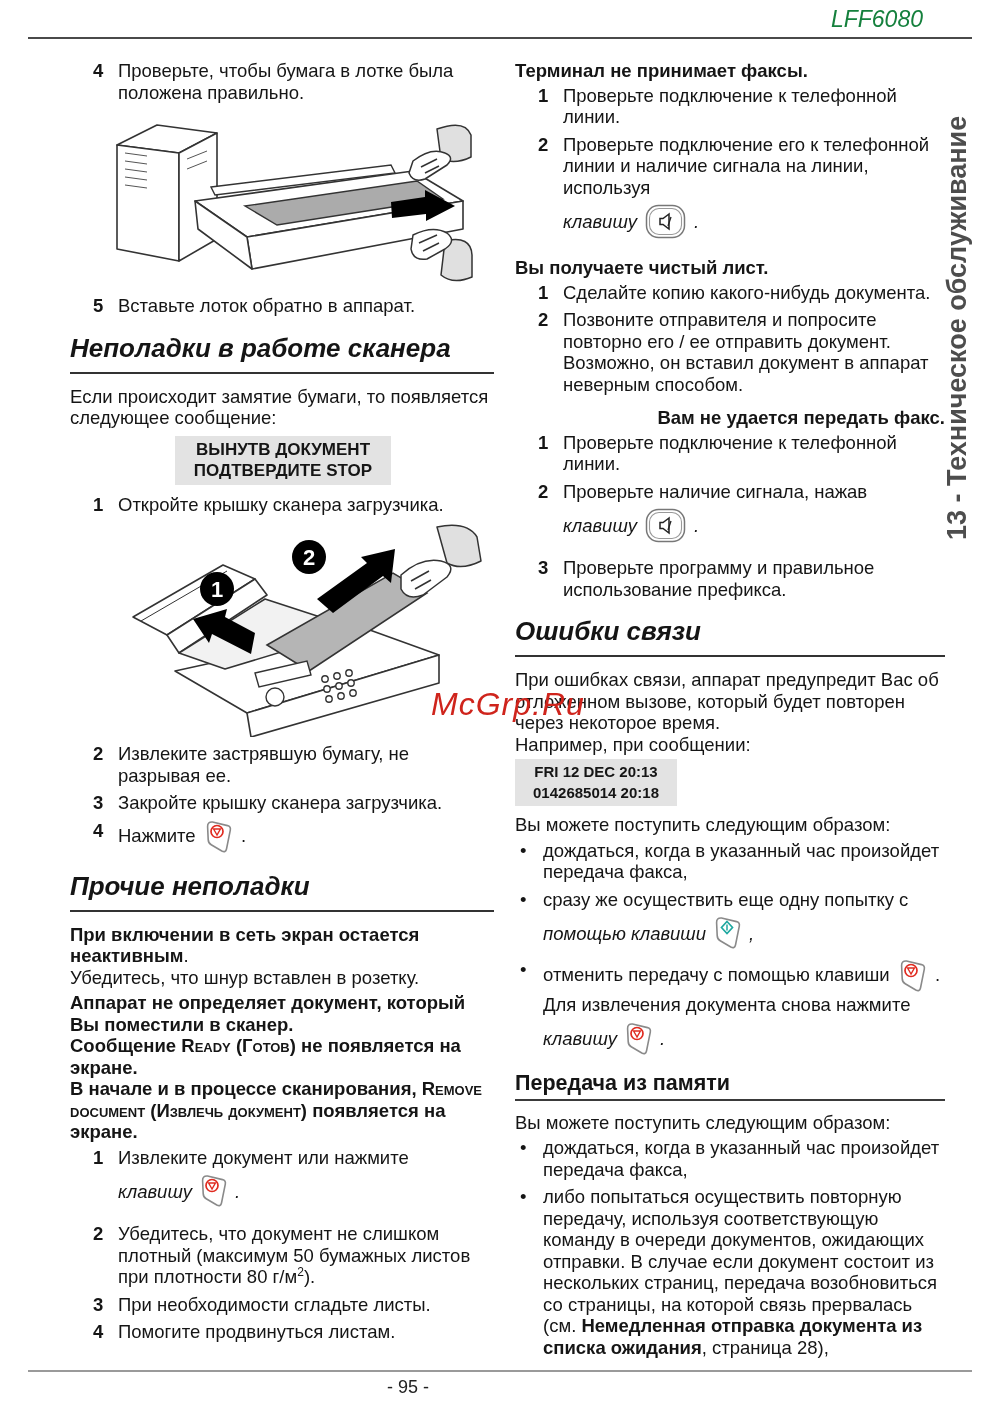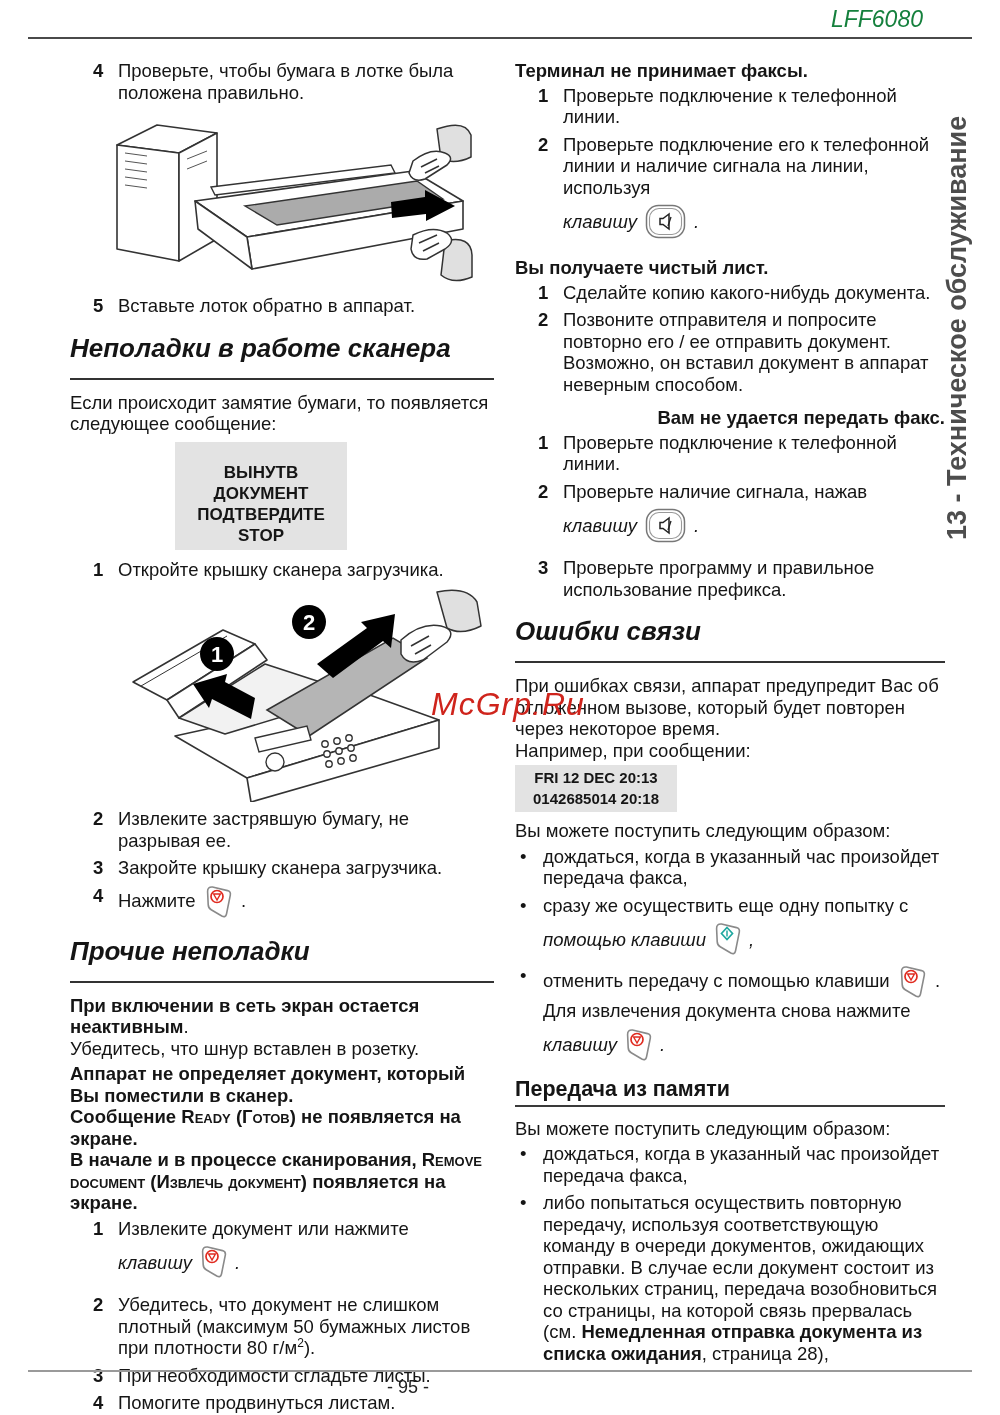--- a/index.html
+++ b/index.html
@@ -16,39 +16,39 @@
     color:var(--sidebar_gray,#4d4d4d);white-space:nowrap;}
   
   .watermark{position:absolute;top:686px;left:403px;font-size:32px;font-style:italic;font-weight:normal;
     color:var(--watermark_red,#cf241c);z-index:30;letter-spacing:1px;margin-left:28px;}
   
   .col{position:absolute;top:60px;font-size:18.5px;line-height:21.5px;}
   .col-left{left:70px;width:424px;}
   .col-right{left:515px;width:430px;}
   
   .h2{font-size:26px;line-height:30px;font-weight:bold;font-style:italic;
-      border-bottom:2px solid #333;padding-bottom:15px;margin:16px 0 12px 0;}
+      border-bottom:2px solid #333;padding-bottom:9px;margin:16px 0 12px 0;}
   .h3u{font-size:21.5px;line-height:24px;font-weight:bold;
       border-bottom:2px solid #3a3a3a;padding-bottom:4px;margin:14px 0 11px 0;position:relative;z-index:2;}
   .bhead{font-weight:bold;margin:10px 0 3px 0;}
   
   .steps{padding-left:23px;}
   .step{display:flex;margin:0 0 6px 0;}
   .step .num{flex:0 0 25px;font-weight:bold;}
   .step .stext{flex:1;}
   
   .bul{position:relative;padding-left:28px;margin:0 0 6px 0;}
   .bul::before{content:"\2022";position:absolute;left:5px;top:0;}
   
   .keyrow{display:flex;align-items:center;gap:8px;margin:6px 0 8px 0;font-style:italic;}
   .key{vertical-align:middle;flex:0 0 auto;}
   .ikey{display:inline-block;vertical-align:middle;margin:0 4px;}
   
-  .lcdbox{background:var(--lcd_box_bg,#e3e3e3);width:172px;margin:7px 0 9px 105px;
-    text-align:center;font-weight:bold;font-size:17px;line-height:21px;padding:20px 0 4px 0;}
+  .lcdbox{background:var(--lcd_box_bg,#e3e3e3);width:216px;margin:7px 0 9px 105px;
+    text-align:center;font-weight:bold;font-size:17px;line-height:21px;padding:3px 0 4px 0;}
   .timerow{display:flex;justify-content:space-between;align-items:flex-start;margin:4px 0 8px 0;}
   .timelabels{margin-left:40px;}
   .timebox{background:var(--lcd_box_bg,#e3e3e3);width:162px;text-align:center;font-weight:bold;
     font-size:15px;line-height:21px;padding:2px 0 3px 0;margin-right:2px;}
   .sc{font-variant:small-caps;}
   sup{font-size:12px;line-height:0;}
   .fig{display:block;}
   .mt4{margin-top:4px;} .mt10{margin-top:10px;} .mt12{margin-top:12px;text-align:right;}
   .para{margin:0 0 4px 0;}
 </style>

